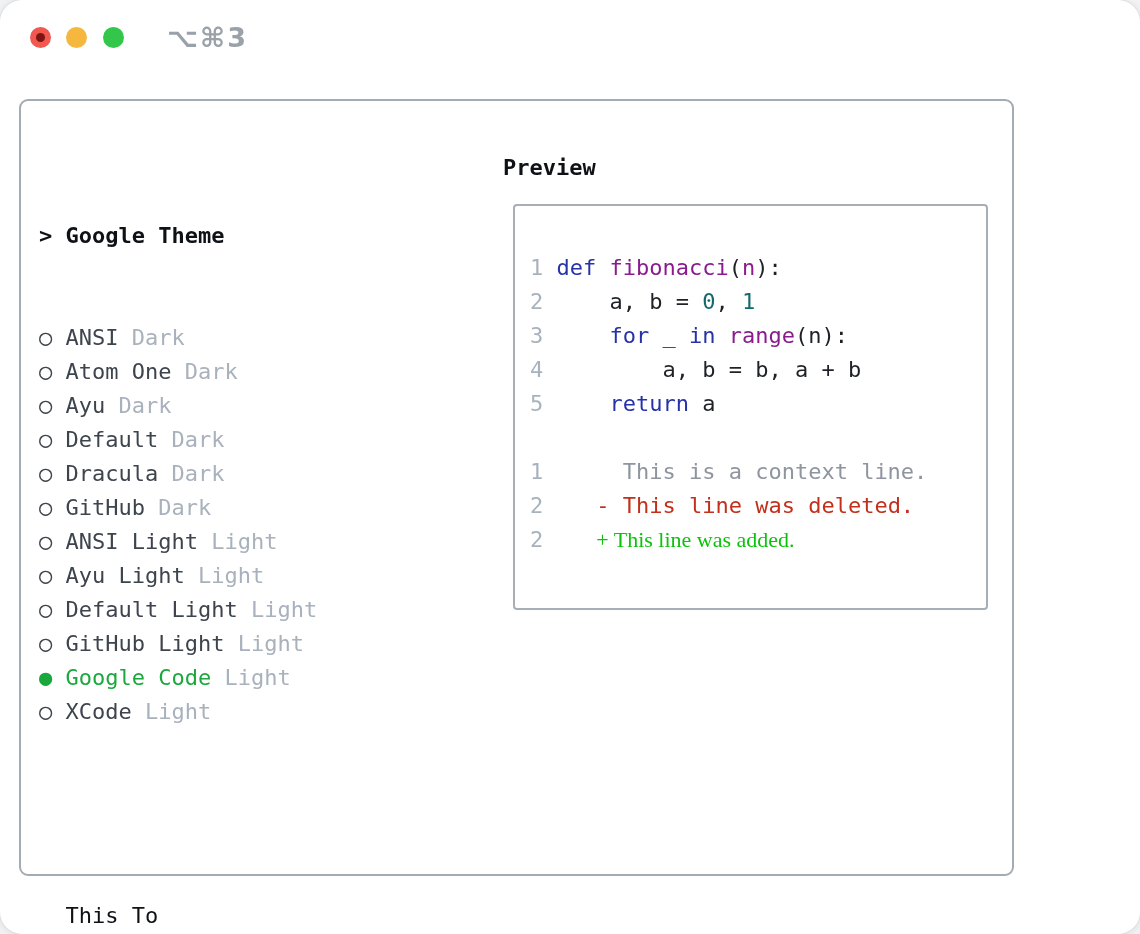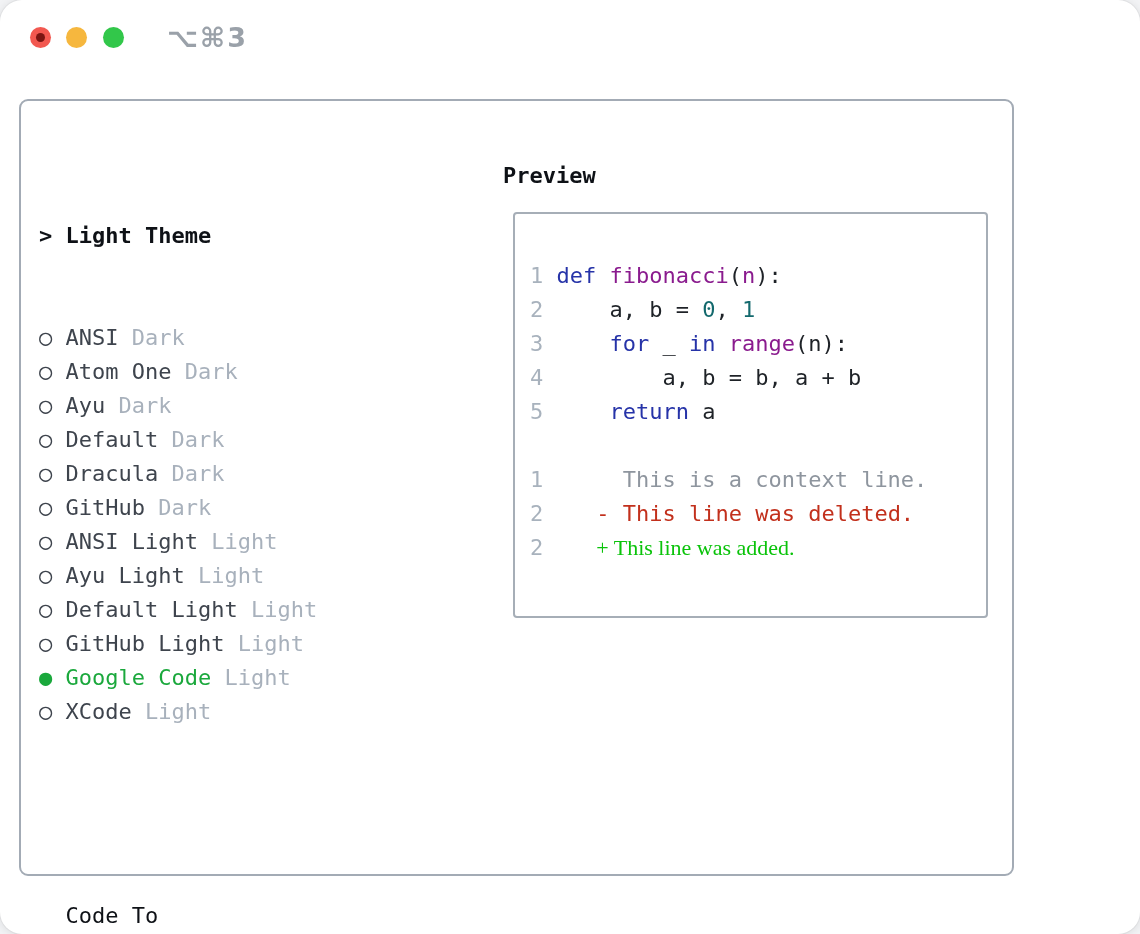--- a/index.html
+++ b/index.html
@@ -46,21 +46,21 @@
     color: var(--c-item_text, #3e444d);
   }
   .row { height: 34px; white-space: pre; }
   .bold-hdr { font-weight: 700; color: var(--c-header_text, #0e1116); }
   .prompt { font-weight: 700; color: var(--c-header_text, #0e1116); }
   .marker { color: var(--c-item_text, #464c55); }
   .sel { color: var(--c-ui_green, #1aa83c); }
   .variant { color: var(--c-muted, #a8b1bc); }
   .apply-header { color: var(--c-header_text, #14181d); padding-left: 2ch; }
   
-  .right-col { position: absolute; left: 482px; top: 58px; }
+  .right-col { position: absolute; left: 482px; top: 50px; }
   .preview-header {
     font-size: 22px; line-height: 34px; font-weight: 700;
     color: var(--c-header_text, #0e1116);
   }
   .preview-box {
     position: absolute; left: 10px; top: 53px; width: 475px; height: 406px;
     border: 2px solid var(--c-box_border, #a6aeb7);
     border-radius: 4px; background: #fff; overflow: hidden;
   }
   .code {
@@ -86,24 +86,24 @@
   <div class="titlebar">
     <span class="light red"></span>
     <span class="light yellow"></span>
     <span class="light green"></span>
     <span class="shortcut">⌥⌘3</span>
   </div>
 
   <div class="panel">
 
     <div class="left-col">
-      <div class="row"><span class="prompt">&gt;</span><span> </span><span class="bold-hdr">Light Theme</span></div>
+      <div class="row"><span class="prompt">&gt;</span><span> </span><span class="bold-hdr">Google Theme</span></div>
       <div id="theme-items"><div class="row"><span class="marker">○</span> <span>ANSI</span> <span class="variant">Dark</span></div><div class="row"><span class="marker">○</span> <span>Atom One</span> <span class="variant">Dark</span></div><div class="row"><span class="marker">○</span> <span>Ayu</span> <span class="variant">Dark</span></div><div class="row"><span class="marker">○</span> <span>Default</span> <span class="variant">Dark</span></div><div class="row"><span class="marker">○</span> <span>Dracula</span> <span class="variant">Dark</span></div><div class="row"><span class="marker">○</span> <span>GitHub</span> <span class="variant">Dark</span></div><div class="row"><span class="marker">○</span> <span>ANSI Light</span> <span class="variant">Light</span></div><div class="row"><span class="marker">○</span> <span>Ayu Light</span> <span class="variant">Light</span></div><div class="row"><span class="marker">○</span> <span>Default Light</span> <span class="variant">Light</span></div><div class="row"><span class="marker">○</span> <span>GitHub Light</span> <span class="variant">Light</span></div><div class="row"><span class="marker sel">●</span> <span class="sel">Google Code</span> <span class="variant">Light</span></div><div class="row"><span class="marker">○</span> <span>XCode</span> <span class="variant">Light</span></div></div>
       <div class="row"> </div>
-      <div class="row apply-header">Code To</div>
+      <div class="row apply-header">This To</div>
       
       
       
     </div>
 
     <div class="right-col">
       <div class="preview-header">Preview</div>
       <div class="preview-box">
         <pre class="code" id="code-preview"><div class="code-line"><span class="c-lineno">1 </span><span class="c-kw">def</span><span class="c-plain"> </span><span class="c-title">fibonacci</span><span class="c-plain">(</span><span class="c-title">n</span><span class="c-plain">):</span></div><div class="code-line"><span class="c-lineno">2 </span><span class="c-plain">    a, b = </span><span class="c-num">0</span><span class="c-plain">, </span><span class="c-num">1</span></div><div class="code-line"><span class="c-lineno">3 </span><span class="c-plain">    </span><span class="c-kw">for</span><span class="c-plain"> _ </span><span class="c-kw">in</span><span class="c-plain"> </span><span class="c-title">range</span><span class="c-plain">(n):</span></div><div class="code-line"><span class="c-lineno">4 </span><span class="c-plain">        a, b = b, a + b</span></div><div class="code-line"><span class="c-lineno">5 </span><span class="c-plain">    </span><span class="c-kw">return</span><span class="c-plain"> a</span></div><div class="code-line">&nbsp;</div><div class="code-line"><span class="c-lineno">1</span><span class="c-ctx">      This is a context line.</span></div><div class="code-line"><span class="c-lineno">2</span><span class="c-plain">    </span><span class="c-del">- This line was deleted.</span></div><div class="code-line"><span class="c-lineno">2</span><span class="c-plain">    </span><span class="c-add">+ This line was added.</span></div></pre>
       </div>

